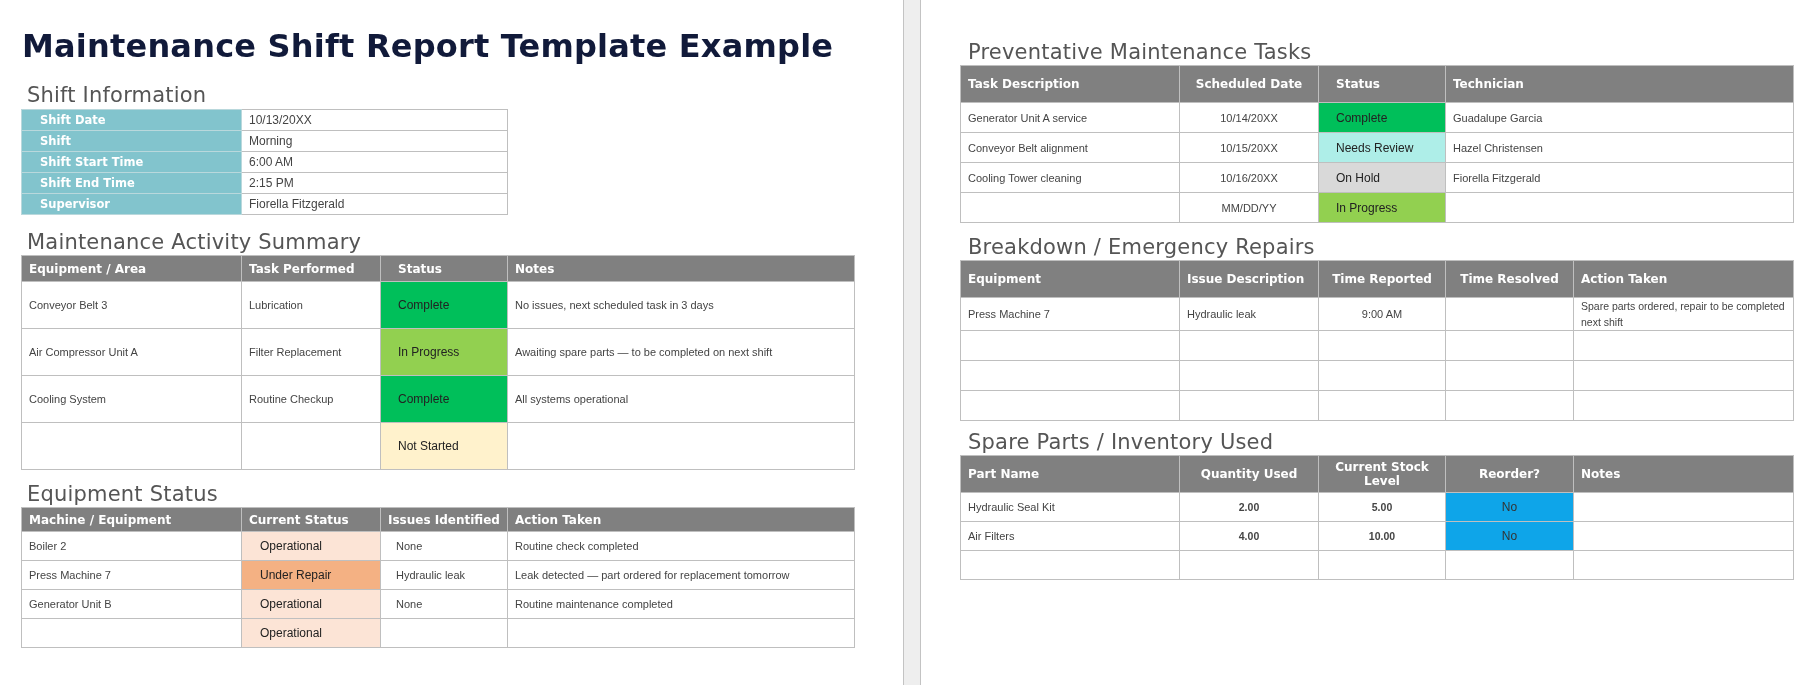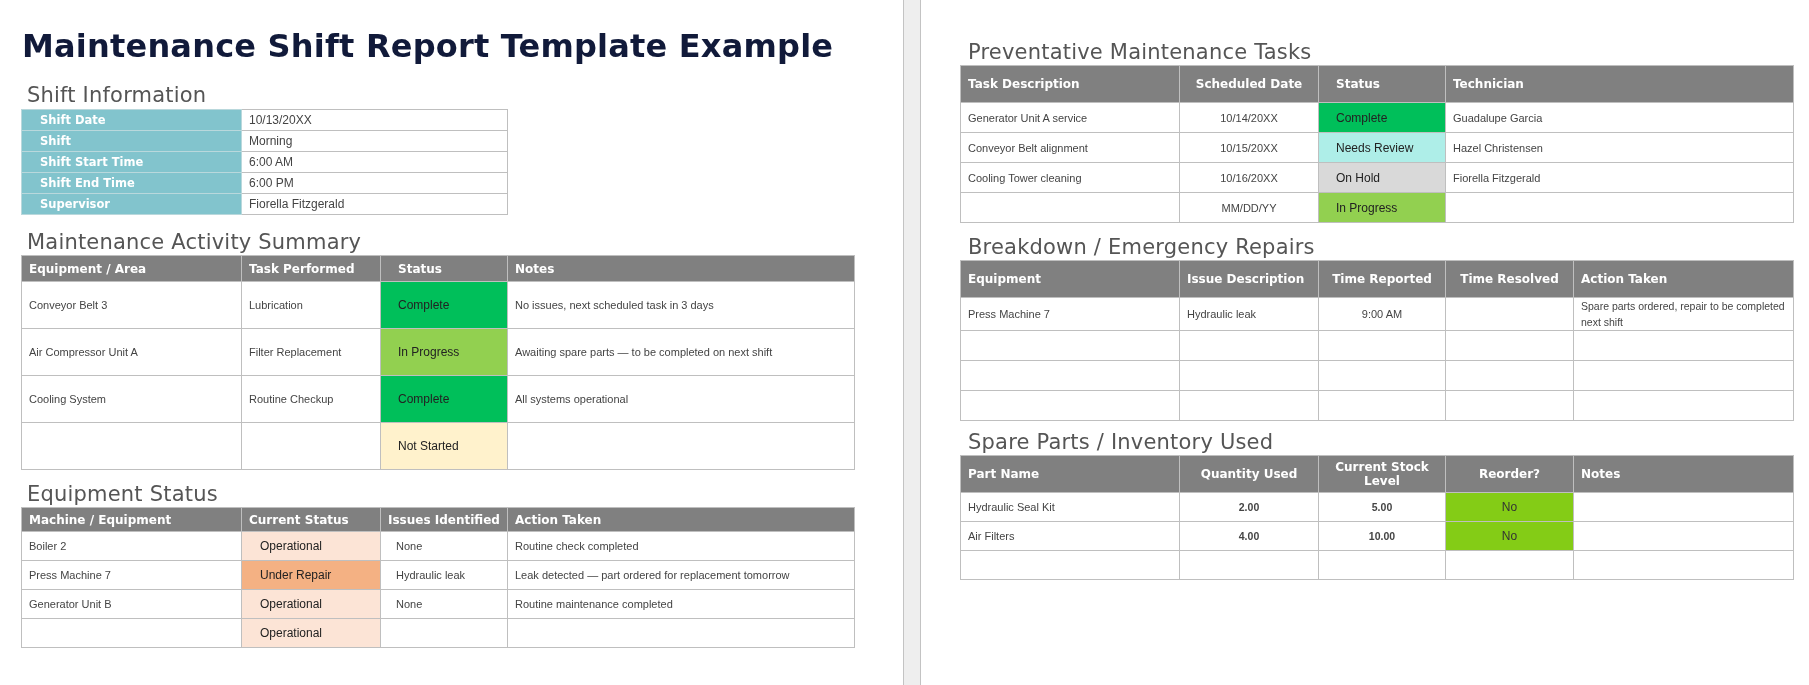--- a/index.html
+++ b/index.html
@@ -56,21 +56,21 @@
   #preventive td { height:29px; }
   #preventive td.status { font-size:12px; color:#222; padding-left:17px; }
   
   #breakdown th { height:36px; }
   #breakdown td { height:29px; }
   #breakdown td.wrap { white-space:normal; line-height:16px; font-size:10.5px; }
   
   #spare th { height:36px; line-height:14px; }
   #spare td { height:28px; }
   #spare td.num { font-weight:bold; color:#444; font-size:10.5px; }
-  #spare td.reorder { background:#84cc16; color:#333; font-size:12px; }
+  #spare td.reorder { background:#0ea5e9; color:#333; font-size:12px; }
   th.wrap { white-space:normal; }
 </style>
 </head>
 <body>
 
 <div class="page" id="left-page">
   <h1 class="doc-title">Maintenance Shift Report Template Example</h1>
 
   <h2 class="section-title" style="left:27px; top:83px;">Shift Information</h2>
   <table id="shift-info" style="left:21px; top:109px; width:486px;">
@@ -86,21 +86,21 @@
         <tr>
           <td class="label">Shift</td>
           <td class="value">Morning</td>
         </tr>
         <tr>
           <td class="label">Shift Start Time</td>
           <td class="value">6:00 AM</td>
         </tr>
         <tr>
           <td class="label">Shift End Time</td>
-          <td class="value">6:00 PM</td>
+          <td class="value">2:15 PM</td>
         </tr>
         <tr>
           <td class="label">Supervisor</td>
           <td class="value">Fiorella Fitzgerald</td>
         </tr>
       </tbody>
   </table>
 
   <h2 class="section-title" style="left:27px; top:230px;">Maintenance Activity Summary</h2>
   <table id="activity" style="left:21px; top:255px; width:833px;">

